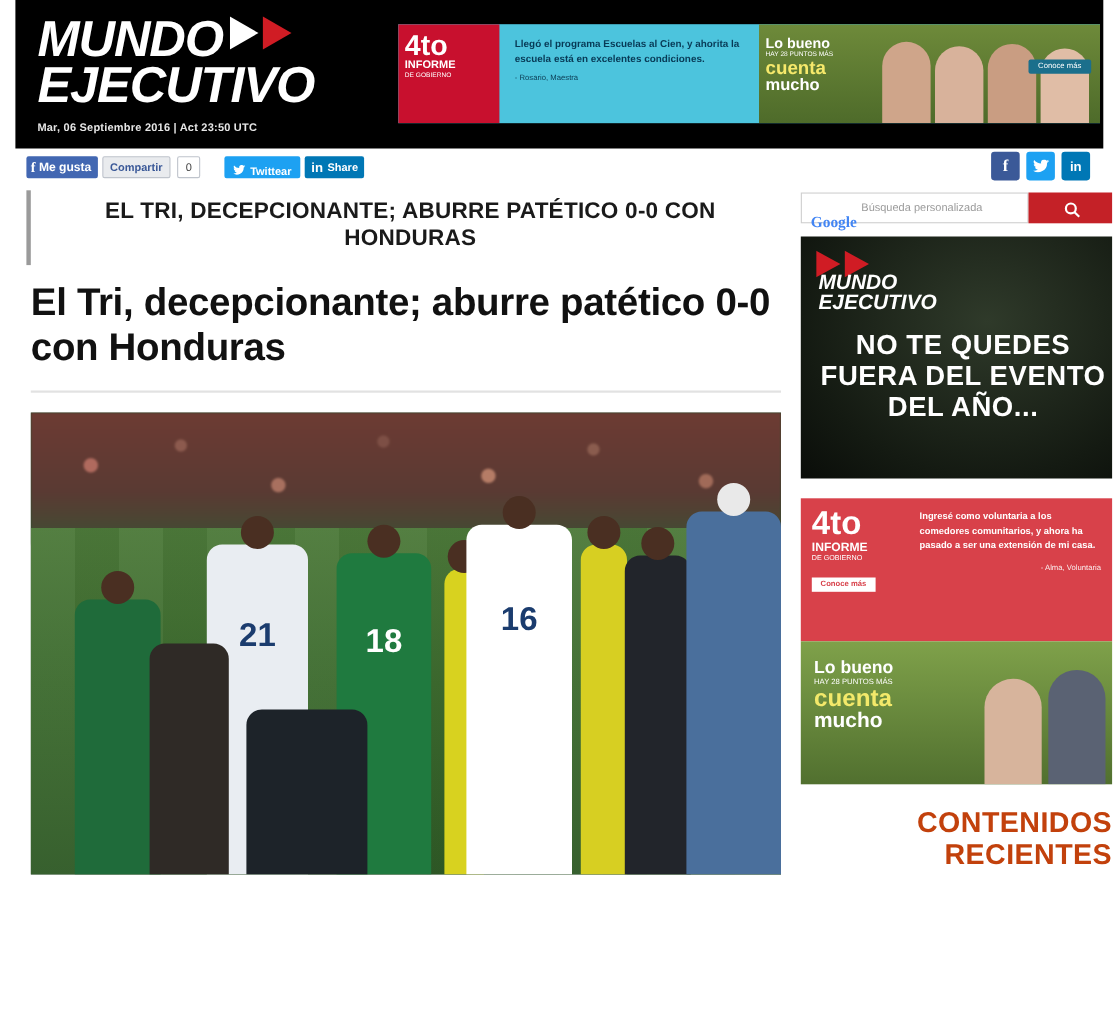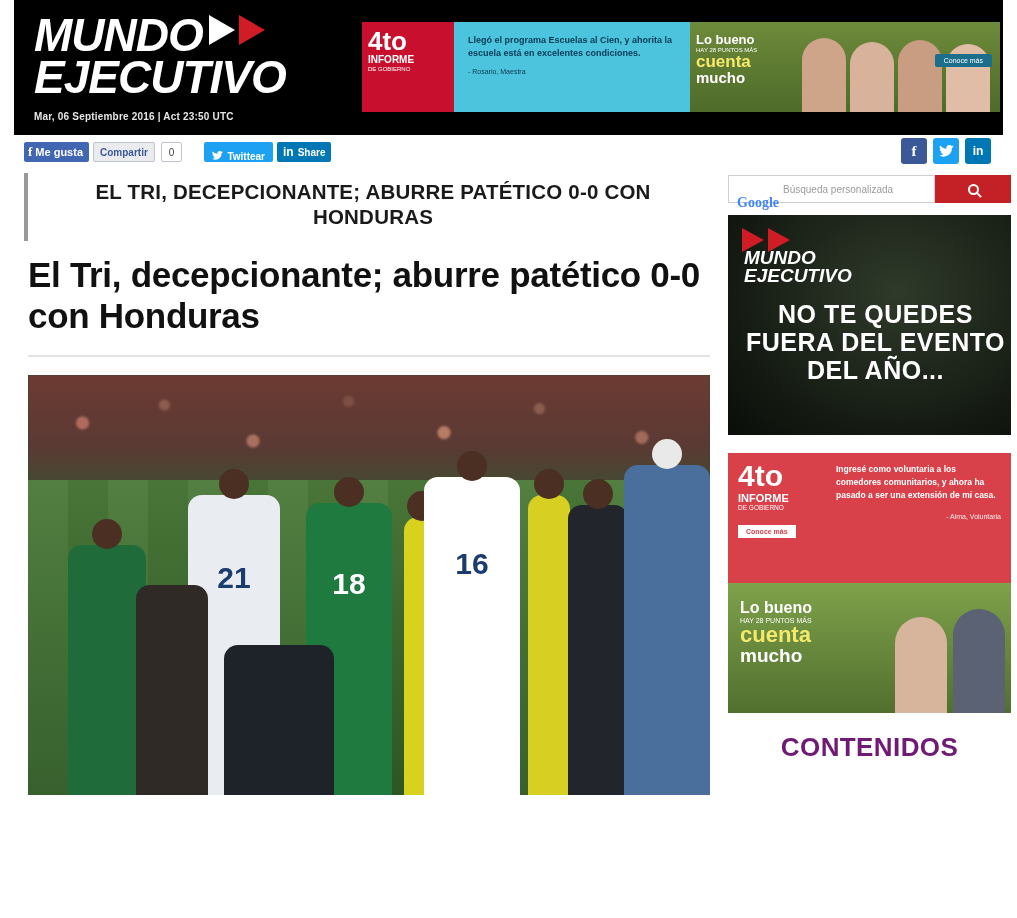--- a/index.html
+++ b/index.html
@@ -320,24 +320,24 @@
   .sa3-text { position: absolute; left: 12px; top: 16px; color: #fff; }
   .sa3-l1 { font-size: 16px; font-weight: bold; }
   .sa3-l2 { font-size: 7px; }
   .sa3-l3 { font-size: 22px; font-weight: bold; color: #f3e96a; line-height: 1; }
   .sa3-l4 { font-size: 19px; font-weight: bold; color: #fff; line-height: 1; }
   .sa3-people { position: absolute; right: 6px; bottom: 0; display: flex; align-items: flex-end; gap: 6px; }
   .sa3-p { width: 52px; height: 96px; border-radius: 26px 26px 0 0; background: #d7b49c; }
   .sa3-p.two { background: #5a6273; height: 104px; }
 
   .contenidos {
-    text-align: center;
+    text-align: right;
     font-size: 26px;
     font-weight: bold;
-    color: #701a75;
+    color: #c2410c;
     letter-spacing: 0.4px;
     line-height: 1.1;
   }
   .contenidos .sub { font-size: 26px; }
 </style>
 </head>
 <body>
 
 <div class="page">
 
@@ -517,17 +517,18 @@
           <div class="sa3-l4">mucho</div>
         </div>
         <div class="sa3-people">
           <div class="sa3-p"></div>
           <div class="sa3-p two"></div>
         </div>
       </div>
 
       <div class="contenidos">
         <div>CONTENIDOS</div>
+        <div class="sub">RECIENTES</div>
       </div>
 
     </div>
   </div>
 </div>
 
 </body></html>

